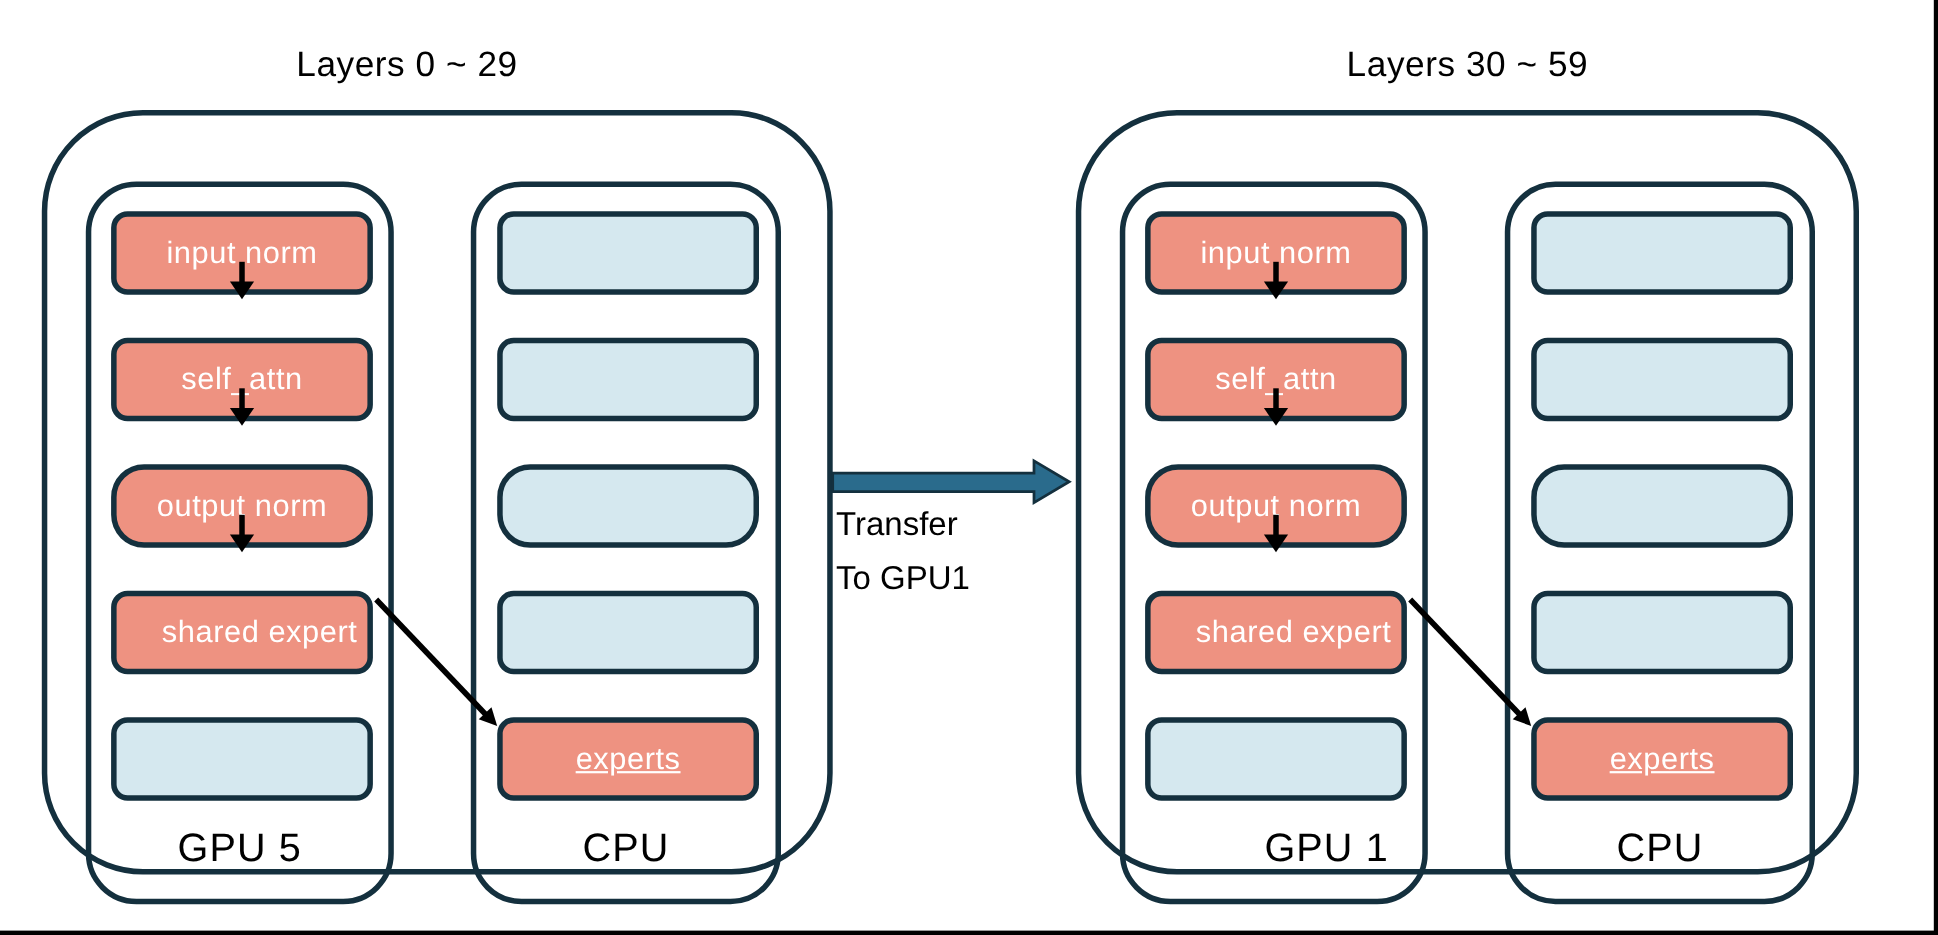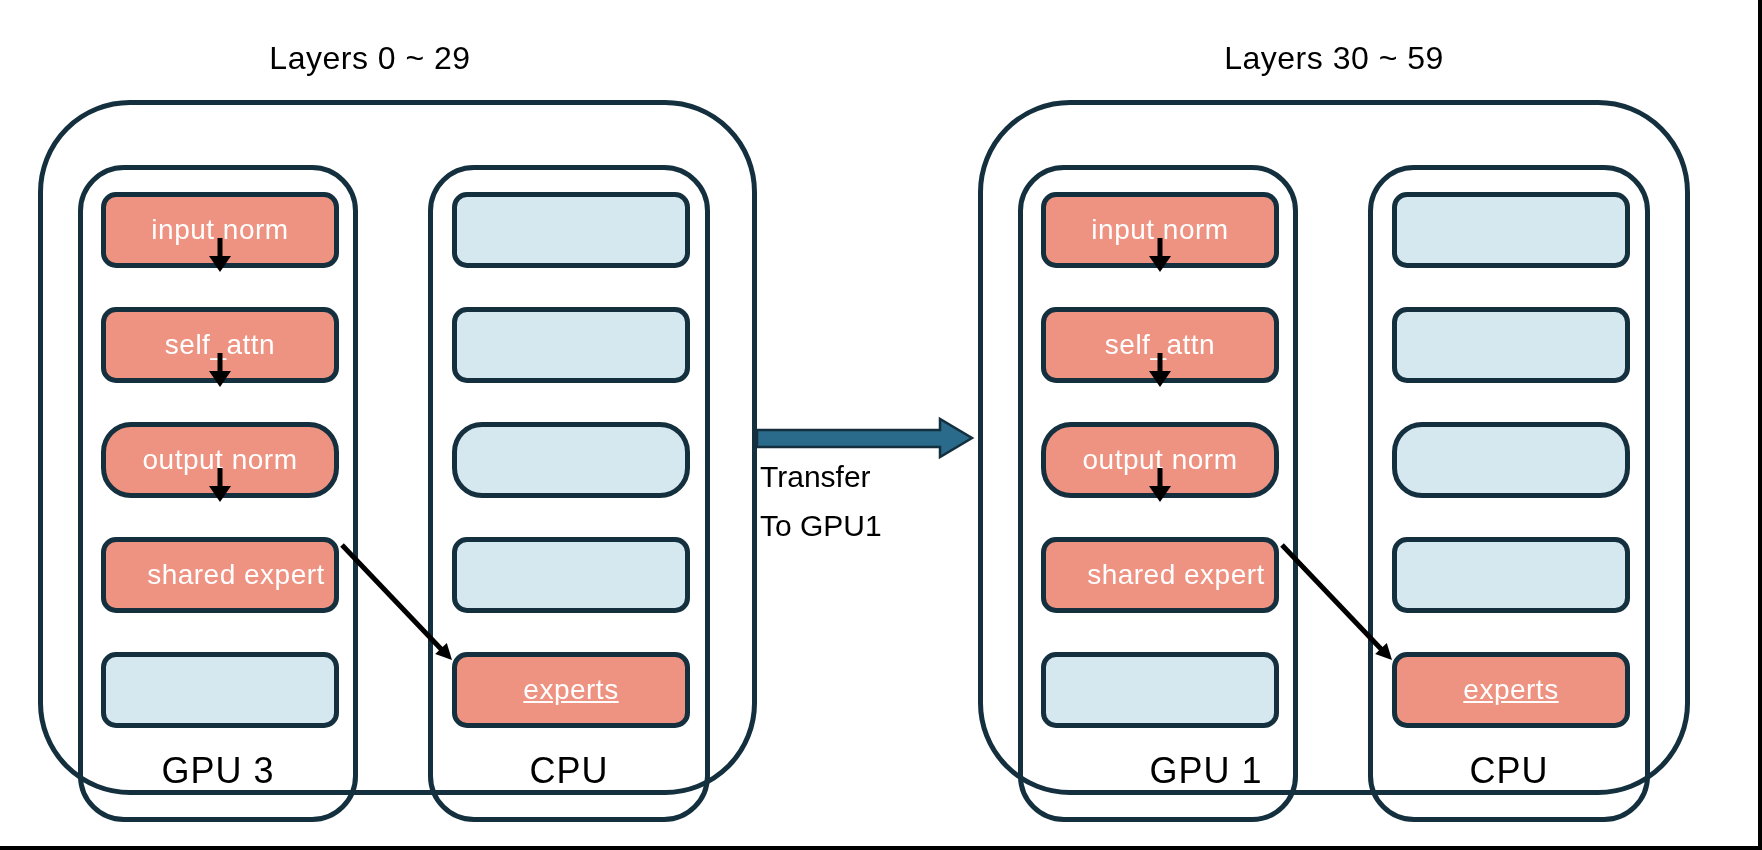--- a/index.html
+++ b/index.html
@@ -91,21 +91,21 @@
   </div>
 
   <div class="column cpu-col col-cpu-left">
     <div class="box empty r0"></div>
     <div class="box empty r1"></div>
     <div class="box empty r2"></div>
     <div class="box empty r3"></div>
     <div class="box module r4">experts</div>
   </div>
 
-  <div class="col-label lbl-gpu-left">GPU 3</div>
+  <div class="col-label lbl-gpu-left">GPU 5</div>
   <div class="col-label lbl-cpu-left">CPU</div>
 
   <div class="group right"></div>
 
   <div class="column gpu-col col-gpu-right">
     <div class="box module r0">input norm</div>
     <div class="box module r1">self_attn</div>
     <div class="box module r2">output norm</div>
     <div class="box module r3">shared expert</div>
     <div class="box empty r4"></div>

